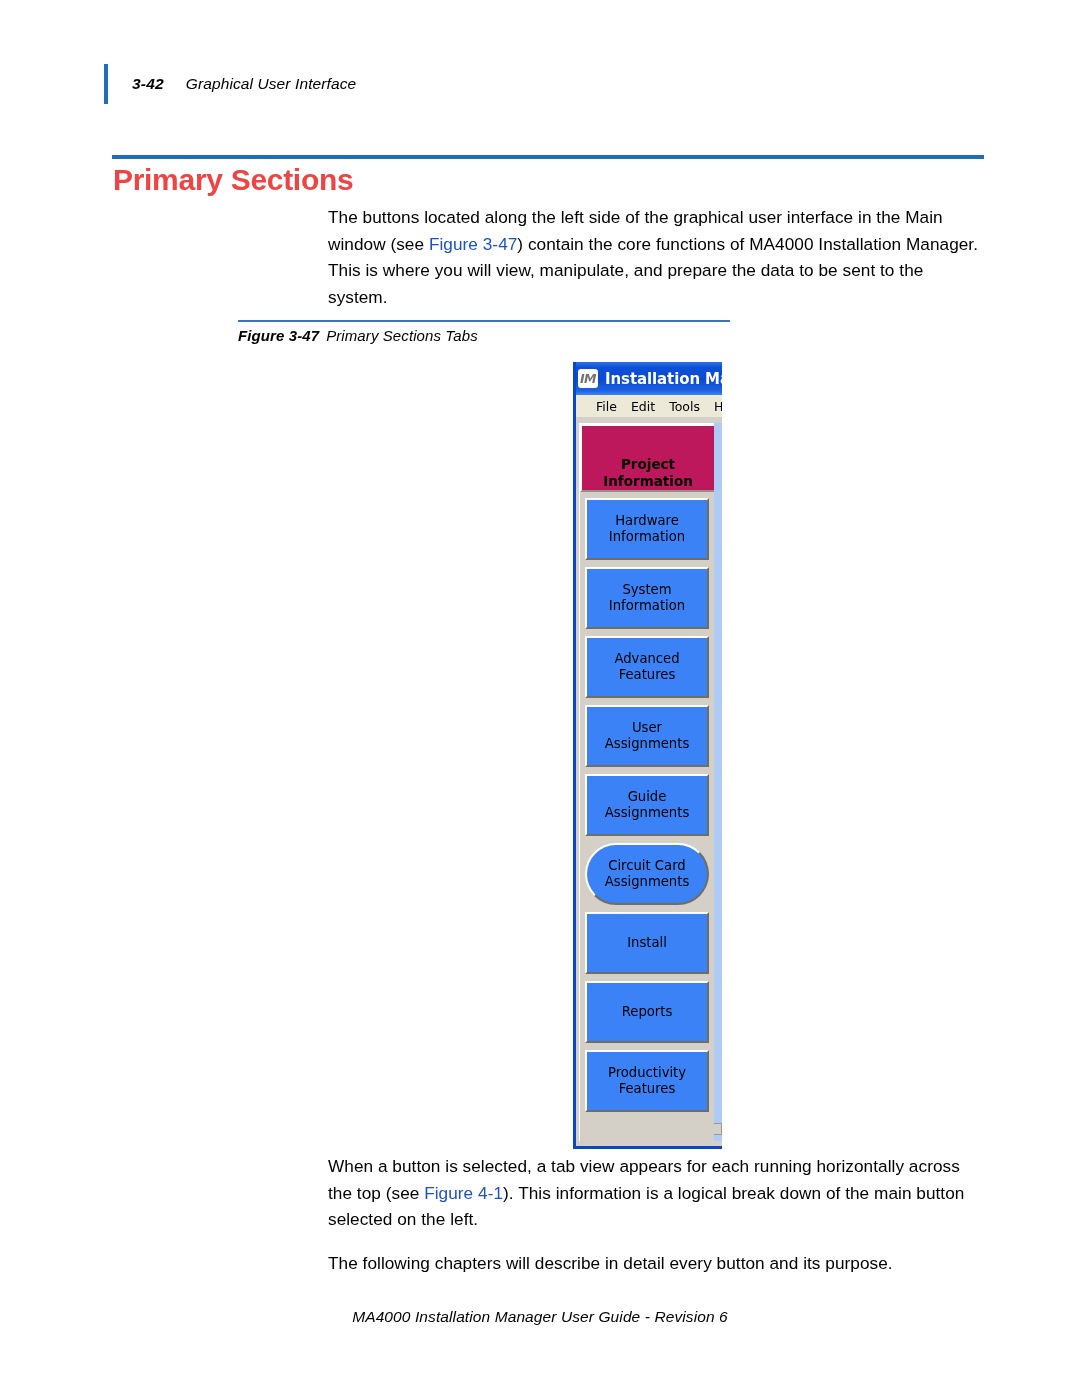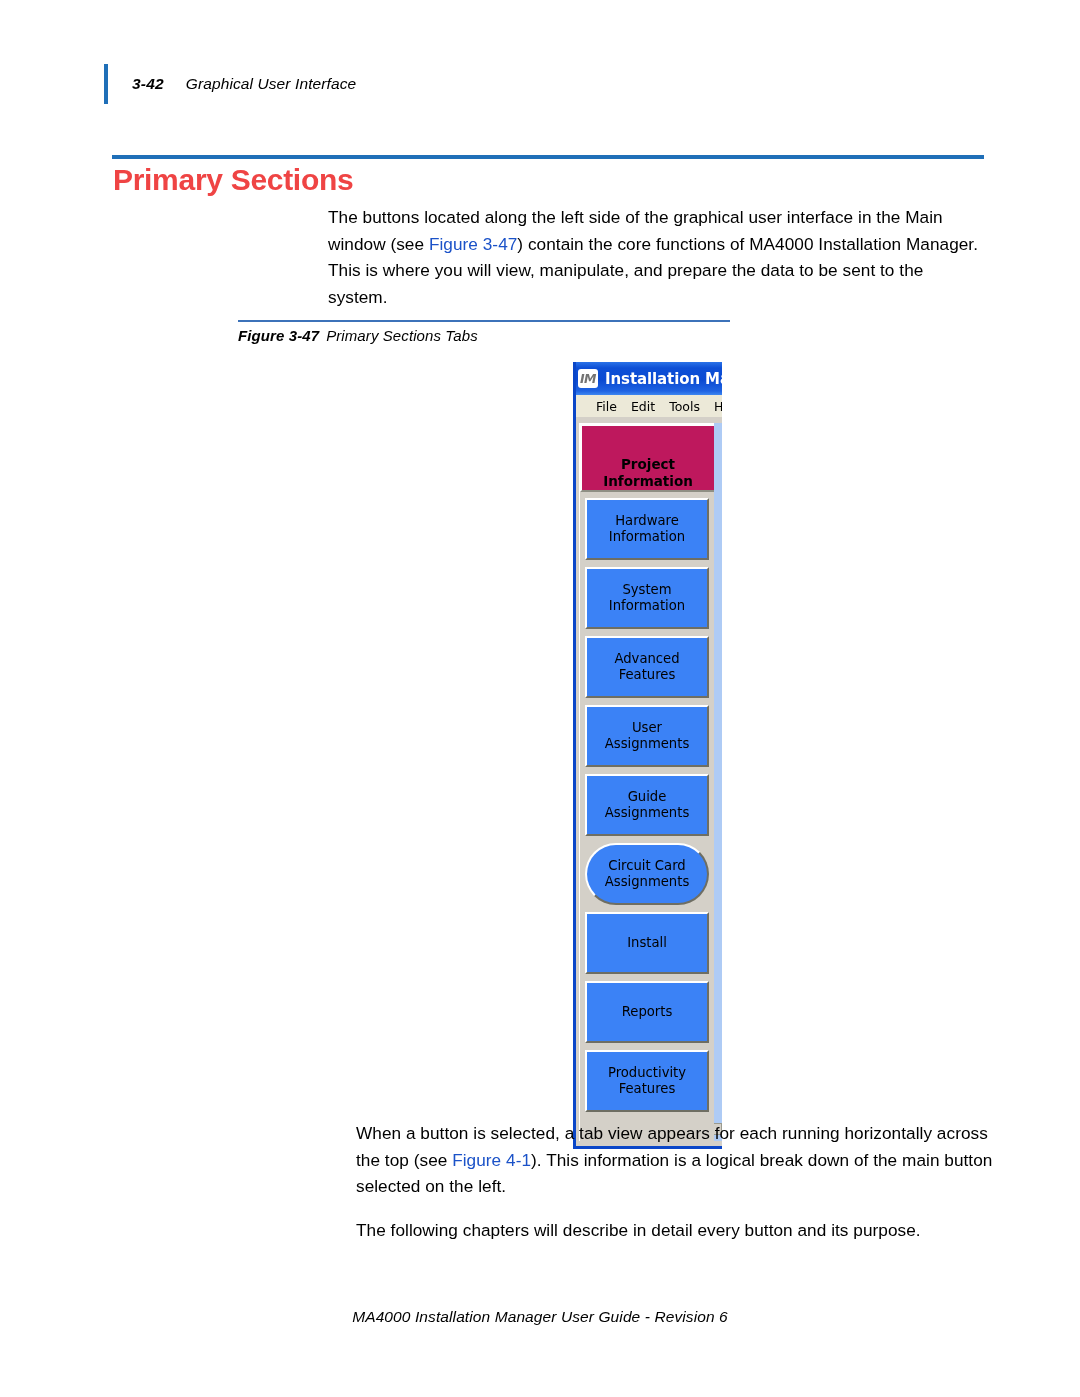--- a/index.html
+++ b/index.html
@@ -77,21 +77,21 @@
     color: #000000;
     letter-spacing: 0.05px;
     margin: 0;
   }
   .para + .para { margin-top: 17px; }
   .xref {
     color: #1b52c8;
   }
 
   #intro-block { top: 204px; }
-  #outro-block { top: 1120px; margin-left: 28px; }
+  #outro-block { top: 1153px; }
 
   
   .caption-rule {
     position: absolute;
     left: 238px;
     top: 320px;
     width: 492px;
     height: 2px;
     background: #3C72B9;
   }

